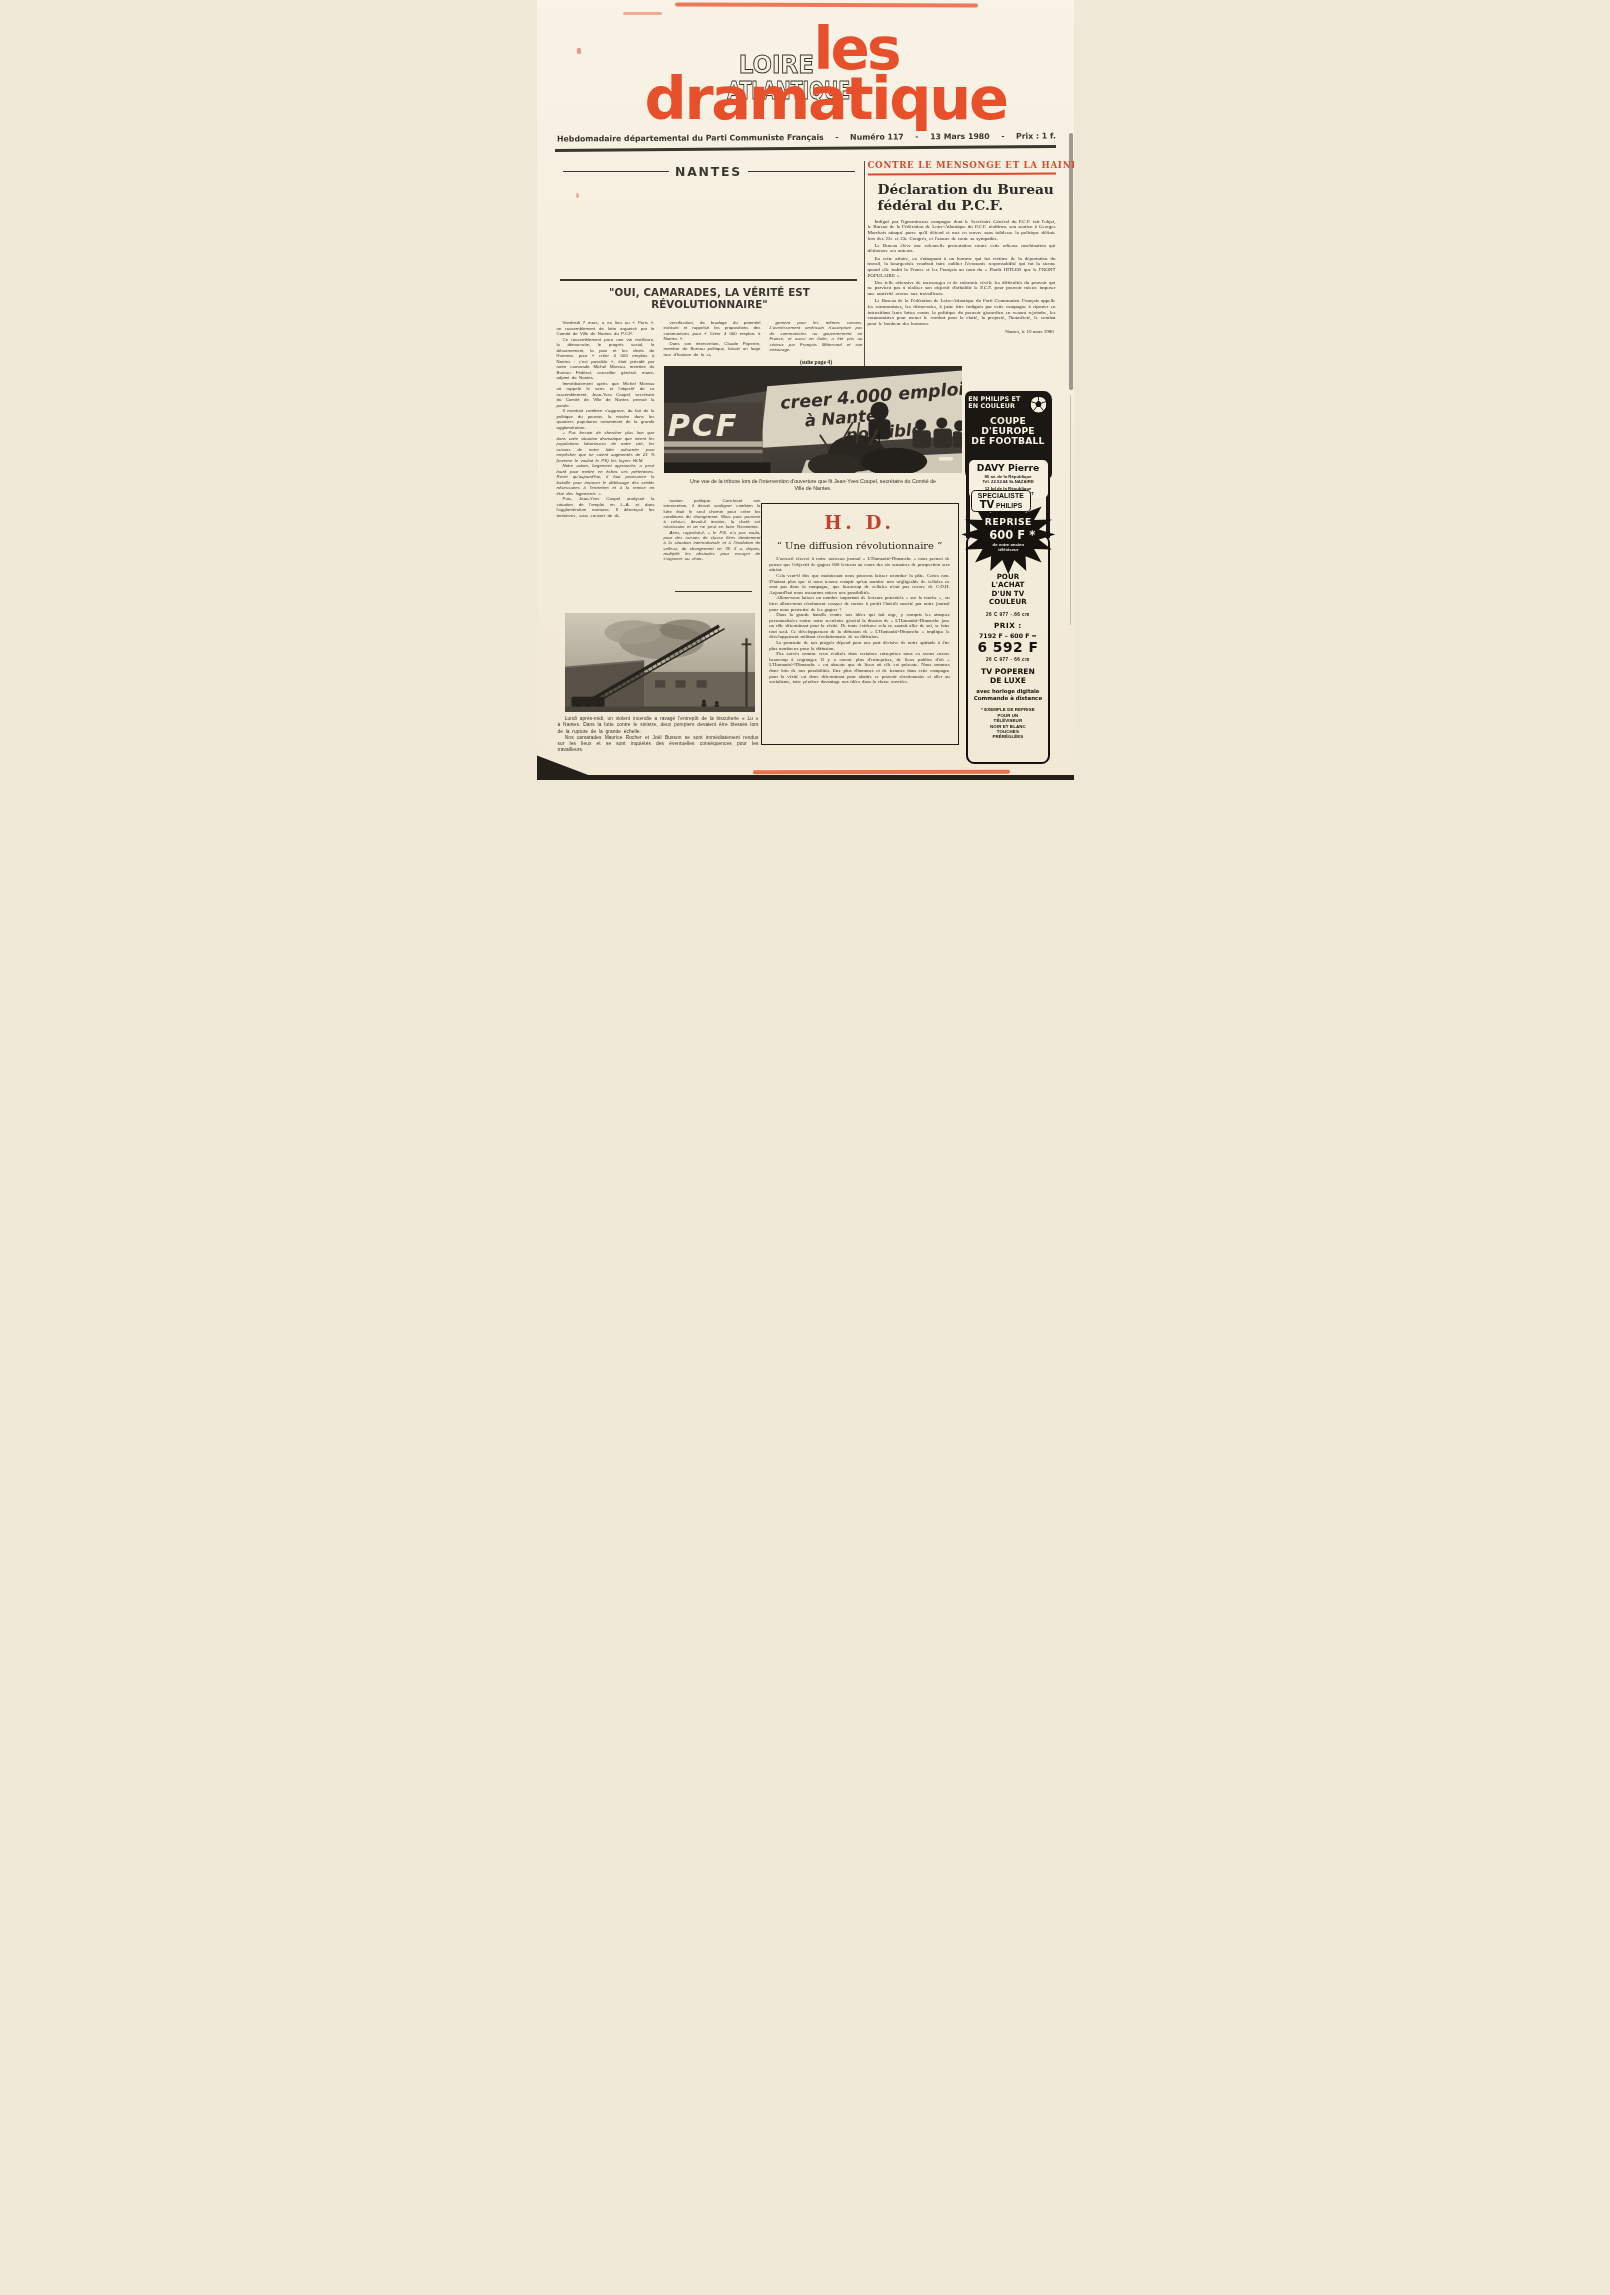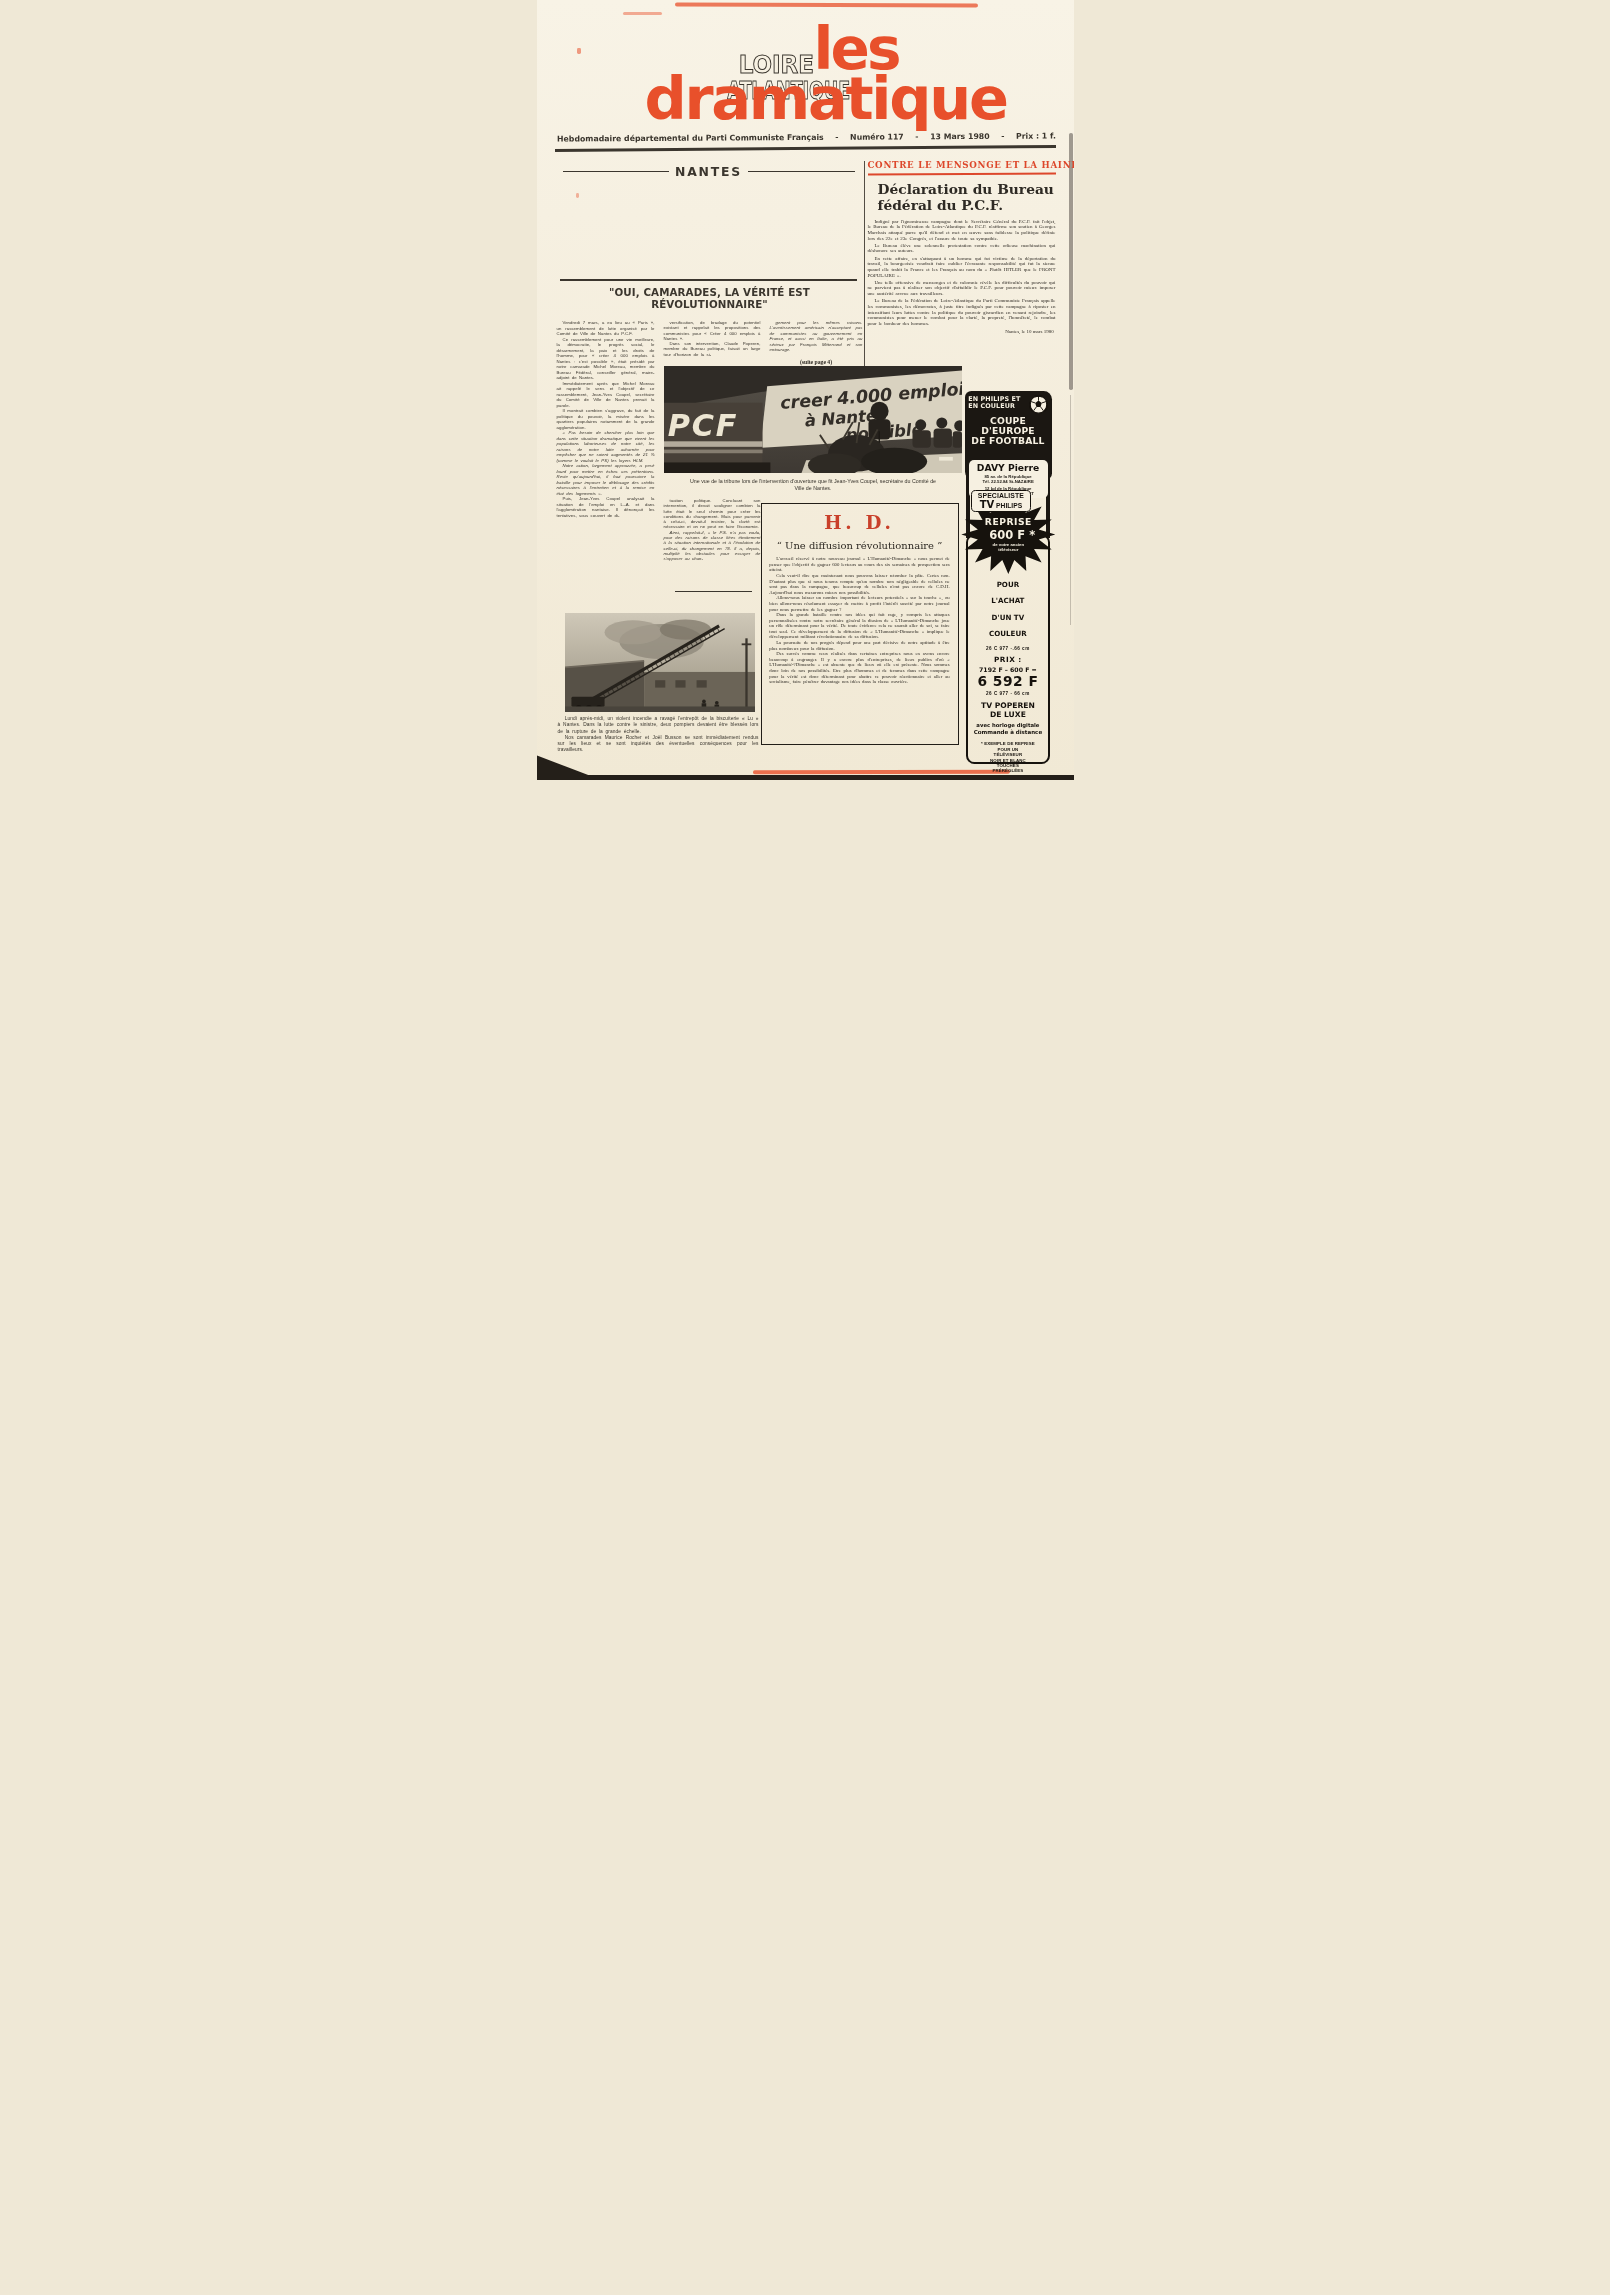--- a/index.html
+++ b/index.html
@@ -113,21 +113,21 @@
   .ad-spec .sp2{display:block;font:bold 6.7px "Liberation Sans",sans-serif;}
   .ad-spec .sp2 b{font-size:10px;font-family:"DejaVu Sans",sans-serif;}
   .ad-burst{position:absolute;top:104px;left:-3.2px;width:94px;height:79px;background:var(--black);z-index:2;
     display:flex;flex-direction:column;align-items:center;justify-content:center;color:var(--paper);text-align:center;
     clip-path:polygon(100% 50%,82.4% 56.4%,96.2% 69.1%,77.4% 68.3%,85.4% 85.4%,68.3% 77.4%,69.1% 96.2%,56.4% 82.4%,50% 100%,43.6% 82.4%,30.9% 96.2%,31.7% 77.4%,14.6% 85.4%,22.6% 68.3%,3.8% 69.1%,17.6% 56.4%,0% 50%,17.6% 43.6%,3.8% 30.9%,22.6% 31.7%,14.6% 14.6%,31.7% 22.6%,30.9% 3.8%,43.6% 17.6%,50% 0%,56.4% 17.6%,69.1% 3.8%,68.3% 22.6%,85.4% 14.6%,77.4% 31.7%,96.2% 30.9%,82.4% 43.6%);}
   .burst-reprise{font:bold 9.2px "DejaVu Sans",sans-serif;letter-spacing:0.5px;}
   .burst-amount{font:bold 11.5px "DejaVu Sans",sans-serif;margin-top:0.9px;margin-left:8px;}
   .burst-note{margin-top:0.9px;font:bold 4.3px/4.8px "Liberation Sans",sans-serif;}
   .ad-frame{position:absolute;top:143px;left:1.4px;width:84px;height:230px;border:2.8px solid var(--black);
     border-radius:8.3px;padding-top:37px;text-align:center;color:var(--black);}
-  .ad-buy p{margin:8px;font:bold 7.1px/8.3px "DejaVu Sans",sans-serif;}
+  .ad-buy p{margin:0;font:bold 7.1px/8.3px "DejaVu Sans",sans-serif;}
   .ad-model{margin-top:6px;font:bold 4.6px "Liberation Sans",sans-serif;letter-spacing:0.5px;}
   .ad-price-label{margin-top:4.1px;font:bold 7.3px "DejaVu Sans",sans-serif;letter-spacing:0.5px;}
   .ad-calc{margin-top:1.4px;font:bold 6.2px "DejaVu Sans",sans-serif;}
   .ad-total{margin-top:0.5px;font:bold 13.8px "DejaVu Sans",sans-serif;letter-spacing:0.5px;}
   .ad-model2{margin-top:1.4px;font:bold 4.6px "Liberation Sans",sans-serif;letter-spacing:0.5px;}
   .ad-deluxe{margin-top:6.4px;font:bold 7.6px/8.7px "DejaVu Sans",sans-serif;}
   .ad-deluxe span{display:block;}
   .ad-feat1{margin-top:2.3px;font:bold 5.3px "DejaVu Sans",sans-serif;}
   .ad-feat2{margin-top:0.9px;font:bold 5.5px "DejaVu Sans",sans-serif;}
   .ad-foot{margin-top:6.9px;}

